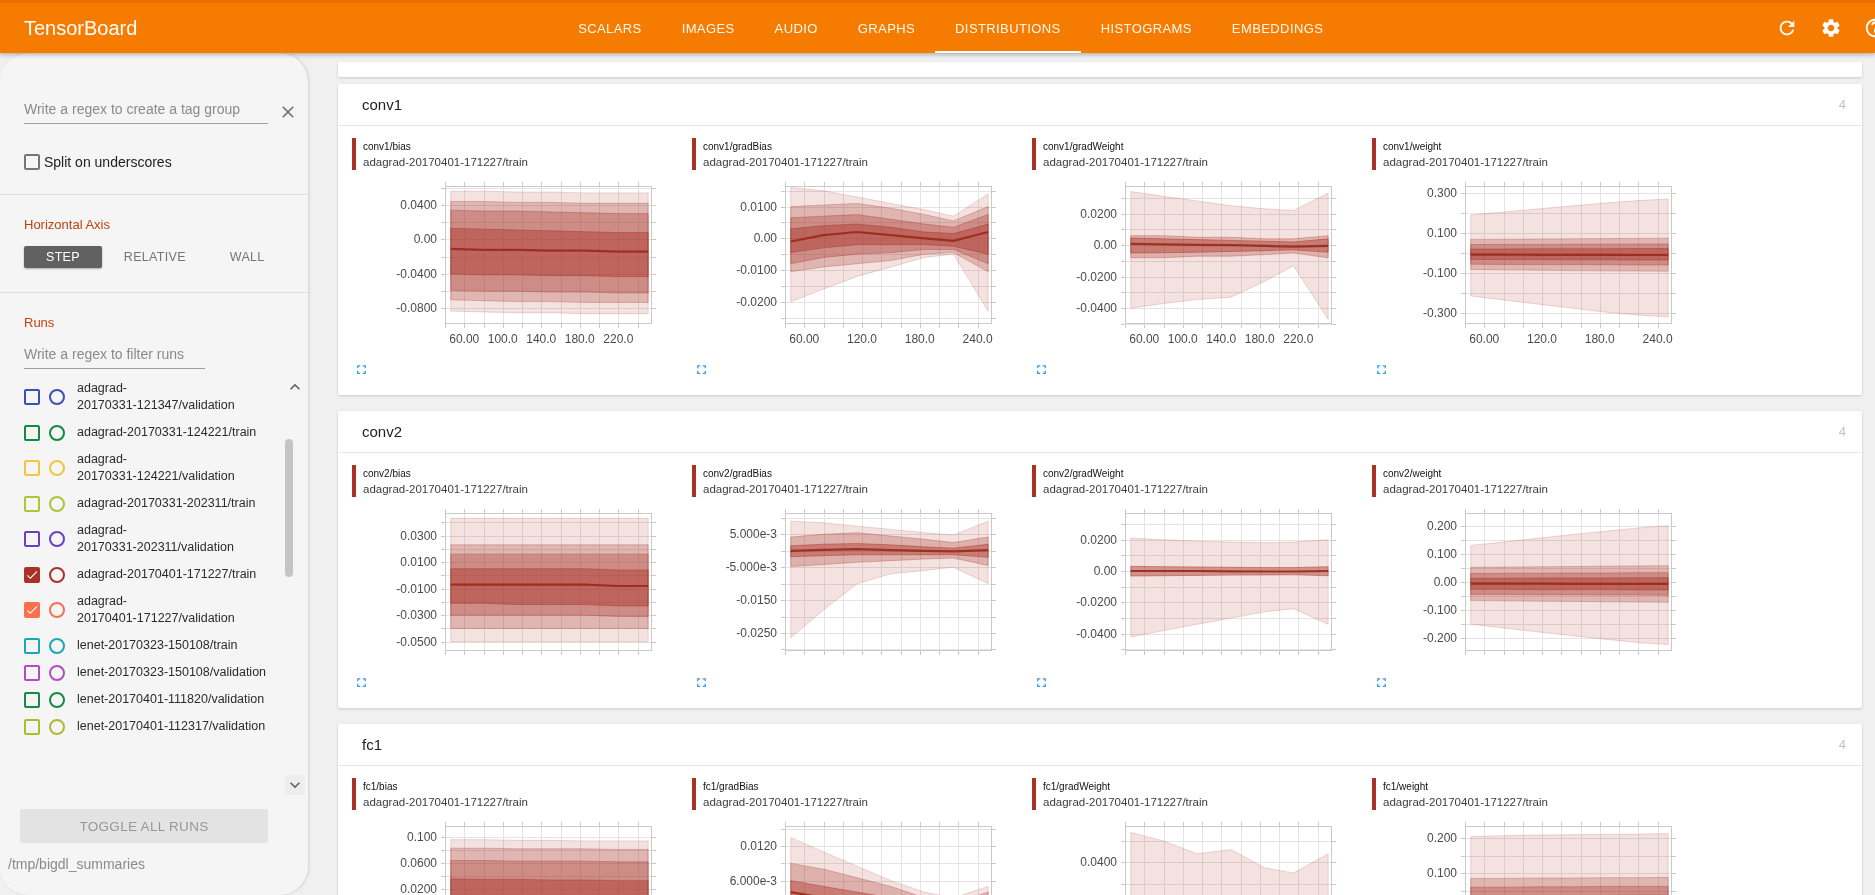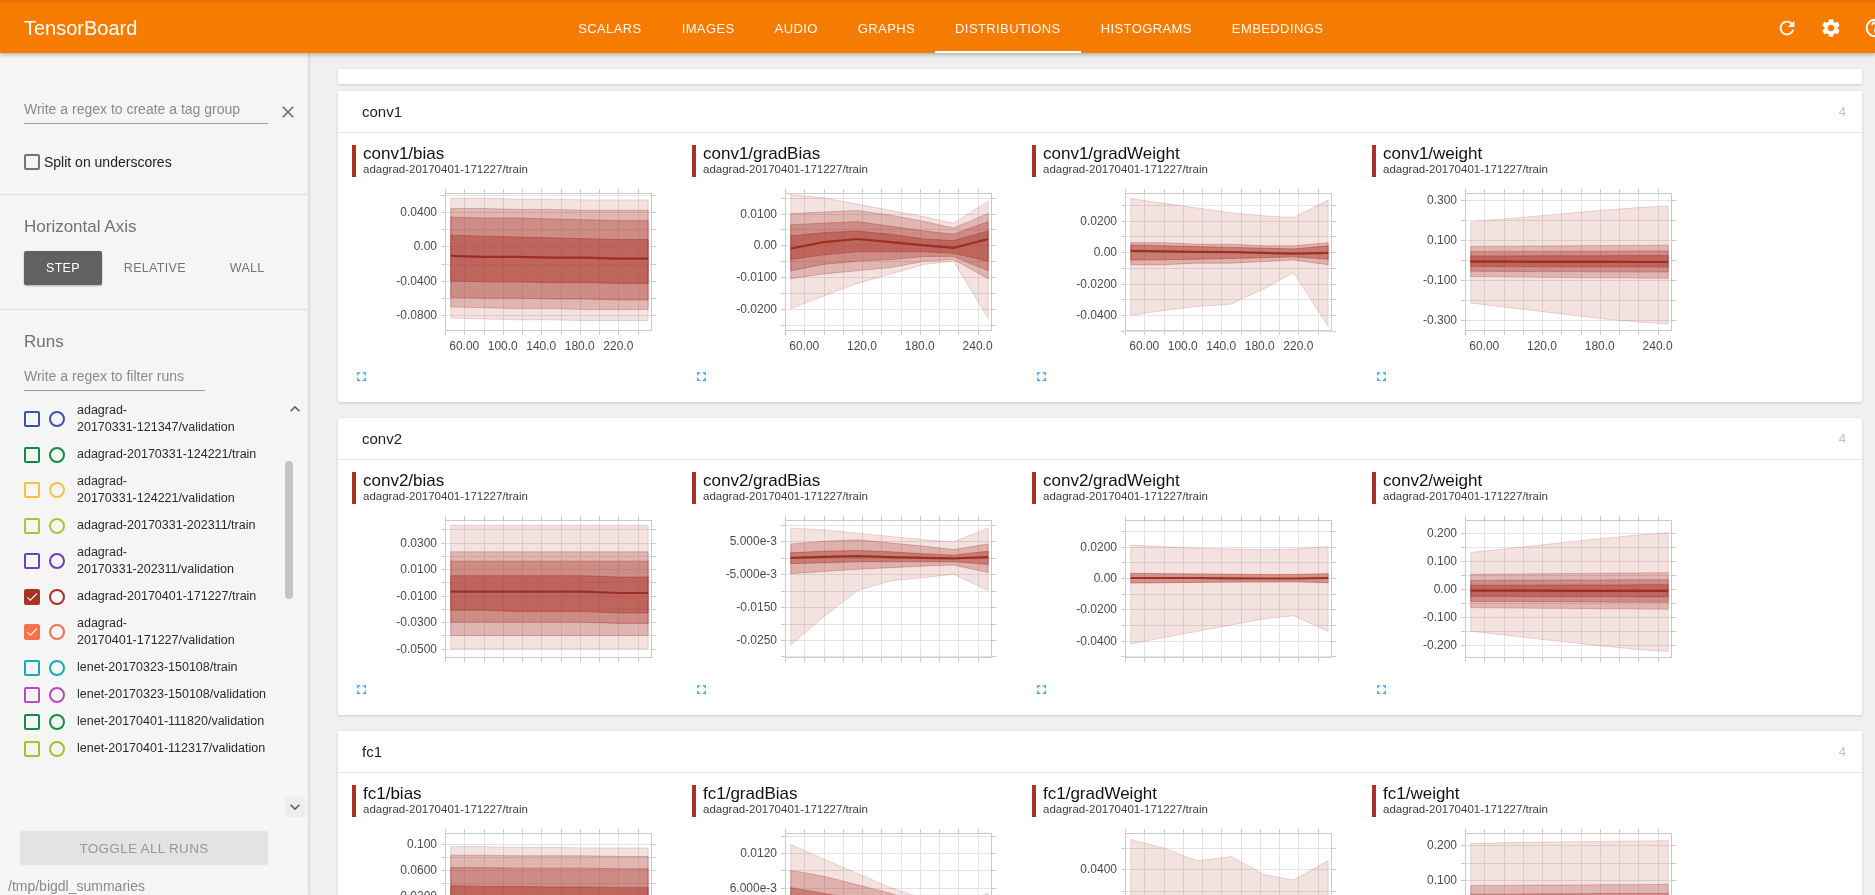--- a/index.html
+++ b/index.html
@@ -14,69 +14,69 @@
   .tabs { display:flex; margin:0 auto; align-items:stretch; }
   .tab { position:relative; color:rgba(255,255,255,.95); font-size:13px; letter-spacing:.4px;
     padding:11px 20px; display:flex; align-items:center; cursor:pointer; }
   .tab.active:after { content:""; position:absolute; left:0; right:0; bottom:0; height:2px; background:#fff; }
   .hicons { display:flex; align-items:center; gap:22px; margin-left:12px; margin-right:-11px; }
   .hicon { width:22px; height:22px; flex:none; cursor:pointer; }
   .hicon svg { width:22px; height:22px; fill:#fff; }
 
   
   .sidebar { position:fixed; left:0; top:53px; bottom:0; width:308px; background:#f5f5f5;
-    box-shadow:1px 0 3px rgba(0,0,0,.14); z-index:5; }
+    box-shadow:1px 0 3px rgba(0,0,0,.14); z-index:5;border-radius:29px; }
   .tagfilter-row { display:flex; align-items:flex-end; padding:44px 10px 0 24px; }
   .underline-input { flex:1; border:none; outline:none; background:transparent;
     border-bottom:1px solid #9e9e9e; font-size:14px; padding:4px 0 6px 0; color:#333;
     font-family:inherit; }
   .underline-input::placeholder { color:#8a8a8a; }
   .close-x { width:20px; height:20px; margin:0 0 2px 10px; cursor:pointer; }
   .close-x svg { width:20px; height:20px; fill:#757575; }
   .split-row { display:flex; align-items:center; margin:30px 0 0 24px; cursor:pointer; }
   .cb-empty { width:16px; height:16px; border:2px solid #757575; border-radius:2px; background:transparent; }
   .split-label { font-size:14px; color:#212121; margin-left:4px; }
   .sb-divider { border:none; border-top:1px solid #dedede; margin:24px 0 0 0; }
-  .sec-label { font-size:17px; color:#737373; margin:22px 6px 0 24px; }
+  .sec-label { font-size:13px; color:#c2410c; margin:22px 6px 0 24px; }
   .axis-row { display:flex; align-items:center; margin:14px 0 0 24px; }
-  .axis-btn { font-size:12.5px; letter-spacing:.3px; color:#757575; padding:10px 22px;
+  .axis-btn { font-size:12.5px; letter-spacing:.3px; color:#757575; padding:4px 22px;
     border-radius:2px; cursor:pointer; }
   .axis-btn.sel { background:#616161; color:#fff; box-shadow:0 1px 2px rgba(0,0,0,.3); }
   .runs-filter-row { padding:12px 56px 0 24px; }
   .runs-box { position:relative; height:424px; overflow:hidden; margin-top:6px; }
   .run-item { display:flex; align-items:center; padding:5px 26px 5px 24px; cursor:pointer; }
   .run-cb { width:16px; height:16px; border-radius:2px; flex:none; border:2px solid; position:relative; }
   .run-cb svg { position:absolute; left:-1px; top:-1px; width:14px; height:14px; fill:#fff; }
   .run-radio { width:16px; height:16px; border-radius:50%; flex:none; border:2px solid; margin-left:9px; }
   .run-name { font-size:12.5px; color:#2b2b2b; margin-left:12px; line-height:17px; white-space:pre-line; }
   .scroll-chev { position:absolute; right:3px; width:20px; height:20px; cursor:pointer; }
   .scroll-chev svg { width:20px; height:20px; fill:#616161; }
   .chev-up { top:2px; } .chev-dn { bottom:4px; background:#ededed; border-radius:2px; }
   .vthumb { position:absolute; right:15px; top:64px; width:8px; height:138px; background:#c4c4c4;
     border-radius:4px; cursor:pointer; }
   .toggle-all { display:block; margin:10px 0 0 20px; width:248px; height:34px; border:none;
     background:#e3e3e3; color:#979797; font-size:13.5px; letter-spacing:.3px; border-radius:2px;
     cursor:pointer; font-family:inherit; }
   .logdir { margin:13px 0 0 8px; font-size:14px; color:#8a8a8a; }
 
   
-  .main { margin-left:308px; height:842px; margin-top:53px; overflow:hidden; padding:16px 13px 0 30px; }
+  .main { margin-left:308px; height:842px; margin-top:53px; overflow:hidden; padding:9px 13px 0 30px; }
   .card { background:#fff; border-radius:2px; box-shadow:0 1px 3px rgba(0,0,0,.16); }
   .sliver { height:15px; margin-bottom:7px; }
   .section-card { margin-bottom:16px; }
   .sec-head { display:flex; align-items:center; height:42px; padding:0 16px 0 24px;
     border-bottom:1px solid #e7e7e7; cursor:pointer; }
   .sec-title { font-size:15px; color:#212121; }
   .sec-count { margin-left:auto; font-size:13px; color:#c2c2c2; }
   .charts-row { display:flex; padding:12px 0 14px 14px; }
   .chart { width:340px; flex:none; }
   .chart-head { display:flex; }
   .accent-bar { width:4px; background:#a93226; flex:none; }
   .chart-titles { margin-left:7px; }
-  .chart-tag { font-size:17px; color:#111; line-height:17px; }
+  .chart-tag { font-size:10px; color:#111; line-height:17px; }
   .chart-run { font-size:11.5px; color:#3c3c3c; line-height:15px; }
   .plot-svg { display:block; margin-top:12px; }
   .chart-foot { margin-left:2px; }
   .foot-tight { margin-top:2px; } .foot-loose { margin-top:14px; }
   .expand-btn { width:16px; height:16px; display:inline-block; cursor:pointer; }
   .expand-btn svg { width:15px; height:15px; fill:#3798ec; }
 </style>
 </head>
 <body>
 

